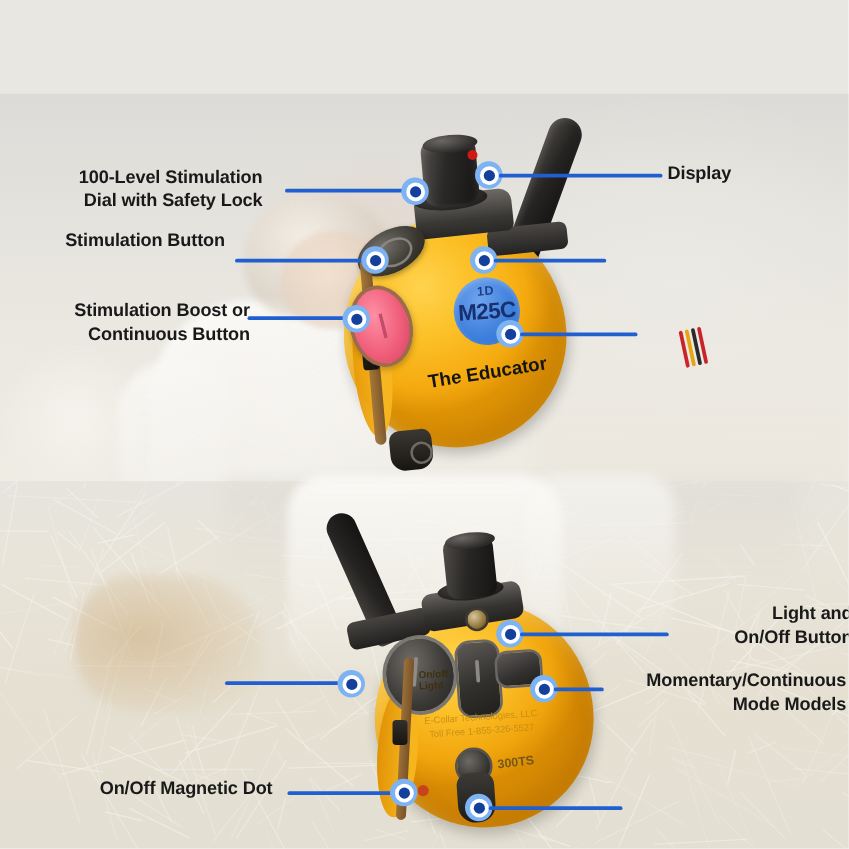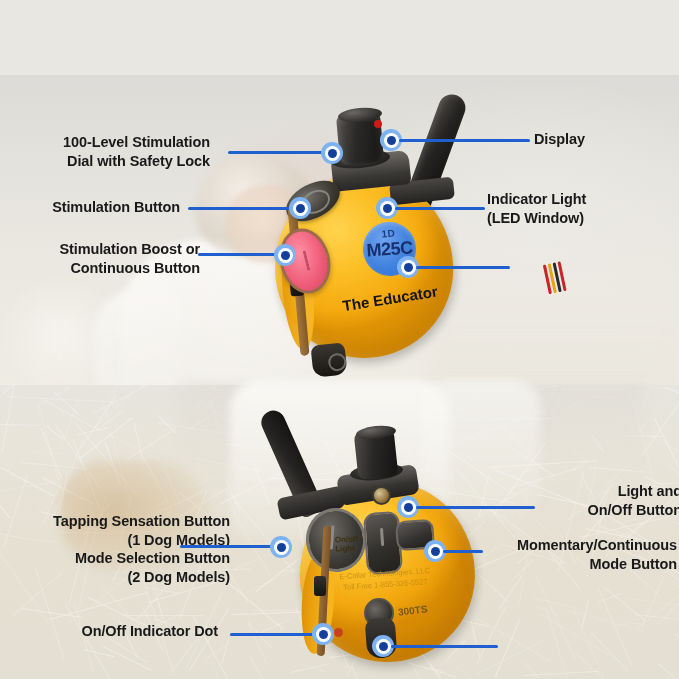--- a/index.html
+++ b/index.html
@@ -822,58 +822,52 @@
     <div class="d2-strap"></div>
     <div class="d2-clip"></div>
     <div class="d2-magdot"></div>
   </div>
 
   <div class="label r" style="left:20px;top:133px;width:190px;">100-Level Stimulation
 Dial with Safety Lock</div>
   <div class="lead" style="left:228px;top:151px;width:100px;"></div>
   <div class="dot" style="left:321px;top:142px;"></div>
 
-  <div class="label r" style="left:20px;top:198px;width:160px;">Stimulation Button</div>
+  <div class="label r" style="left:20px;top:184px;width:160px;">Stimulation Button</div>
   <div class="lead" style="left:188px;top:207px;width:108px;"></div>
   <div class="dot" style="left:289px;top:197px;"></div>
 
   <div class="label r" style="left:20px;top:240px;width:180px;">Stimulation Boost or
 Continuous Button</div>
   <div class="lead" style="left:198px;top:253px;width:84px;"></div>
   <div class="dot" style="left:274px;top:244px;"></div>
 
   <div class="dot" style="left:380px;top:129px;"></div>
   <div class="lead" style="left:399px;top:139px;width:131px;"></div>
   <div class="label l" style="left:534px;top:130px;width:140px;">Display</div>
 
   <div class="dot" style="left:376px;top:197px;"></div>
   <div class="lead" style="left:395px;top:207px;width:90px;"></div>
-  <div class="label l" style="left:487px;top:190px;width:180px;">Indicator Light
-(LED Window)</div>
 
   <div class="dot" style="left:397px;top:256px;"></div>
   <div class="lead" style="left:416px;top:266px;width:94px;"></div>
 
-  <div class="label r" style="left:18px;top:512px;width:212px;">Tapping Sensation Button
-(1 Dog Models)
-Mode Selection Button
-(2 Dog Models)</div>
   <div class="lead" style="left:180px;top:545px;width:98px;"></div>
   <div class="dot" style="left:270px;top:536px;"></div>
 
-  <div class="label r" style="left:18px;top:622px;width:200px;">On/Off Indicator Dot</div>
+  <div class="label r" style="left:18px;top:622px;width:200px;">On/Off Magnetic Dot</div>
   <div class="lead" style="left:230px;top:633px;width:90px;"></div>
   <div class="dot" style="left:312px;top:623px;"></div>
 
   <div class="dot" style="left:397px;top:496px;"></div>
   <div class="lead" style="left:416px;top:506px;width:119px;"></div>
   <div class="label l" style="left:542px;top:482px;width:140px;text-align:right;">Light and
 On/Off Button</div>
 
   <div class="dot" style="left:424px;top:540px;"></div>
   <div class="lead" style="left:443px;top:550px;width:40px;"></div>
   <div class="label l" style="left:461px;top:536px;width:216px;text-align:right;">Momentary/Continuous
-Mode Button</div>
+Mode Models</div>
 
   <div class="dot" style="left:372px;top:635px;"></div>
   <div class="lead" style="left:391px;top:645px;width:107px;"></div>
 
 </div>
 
 </body></html>

